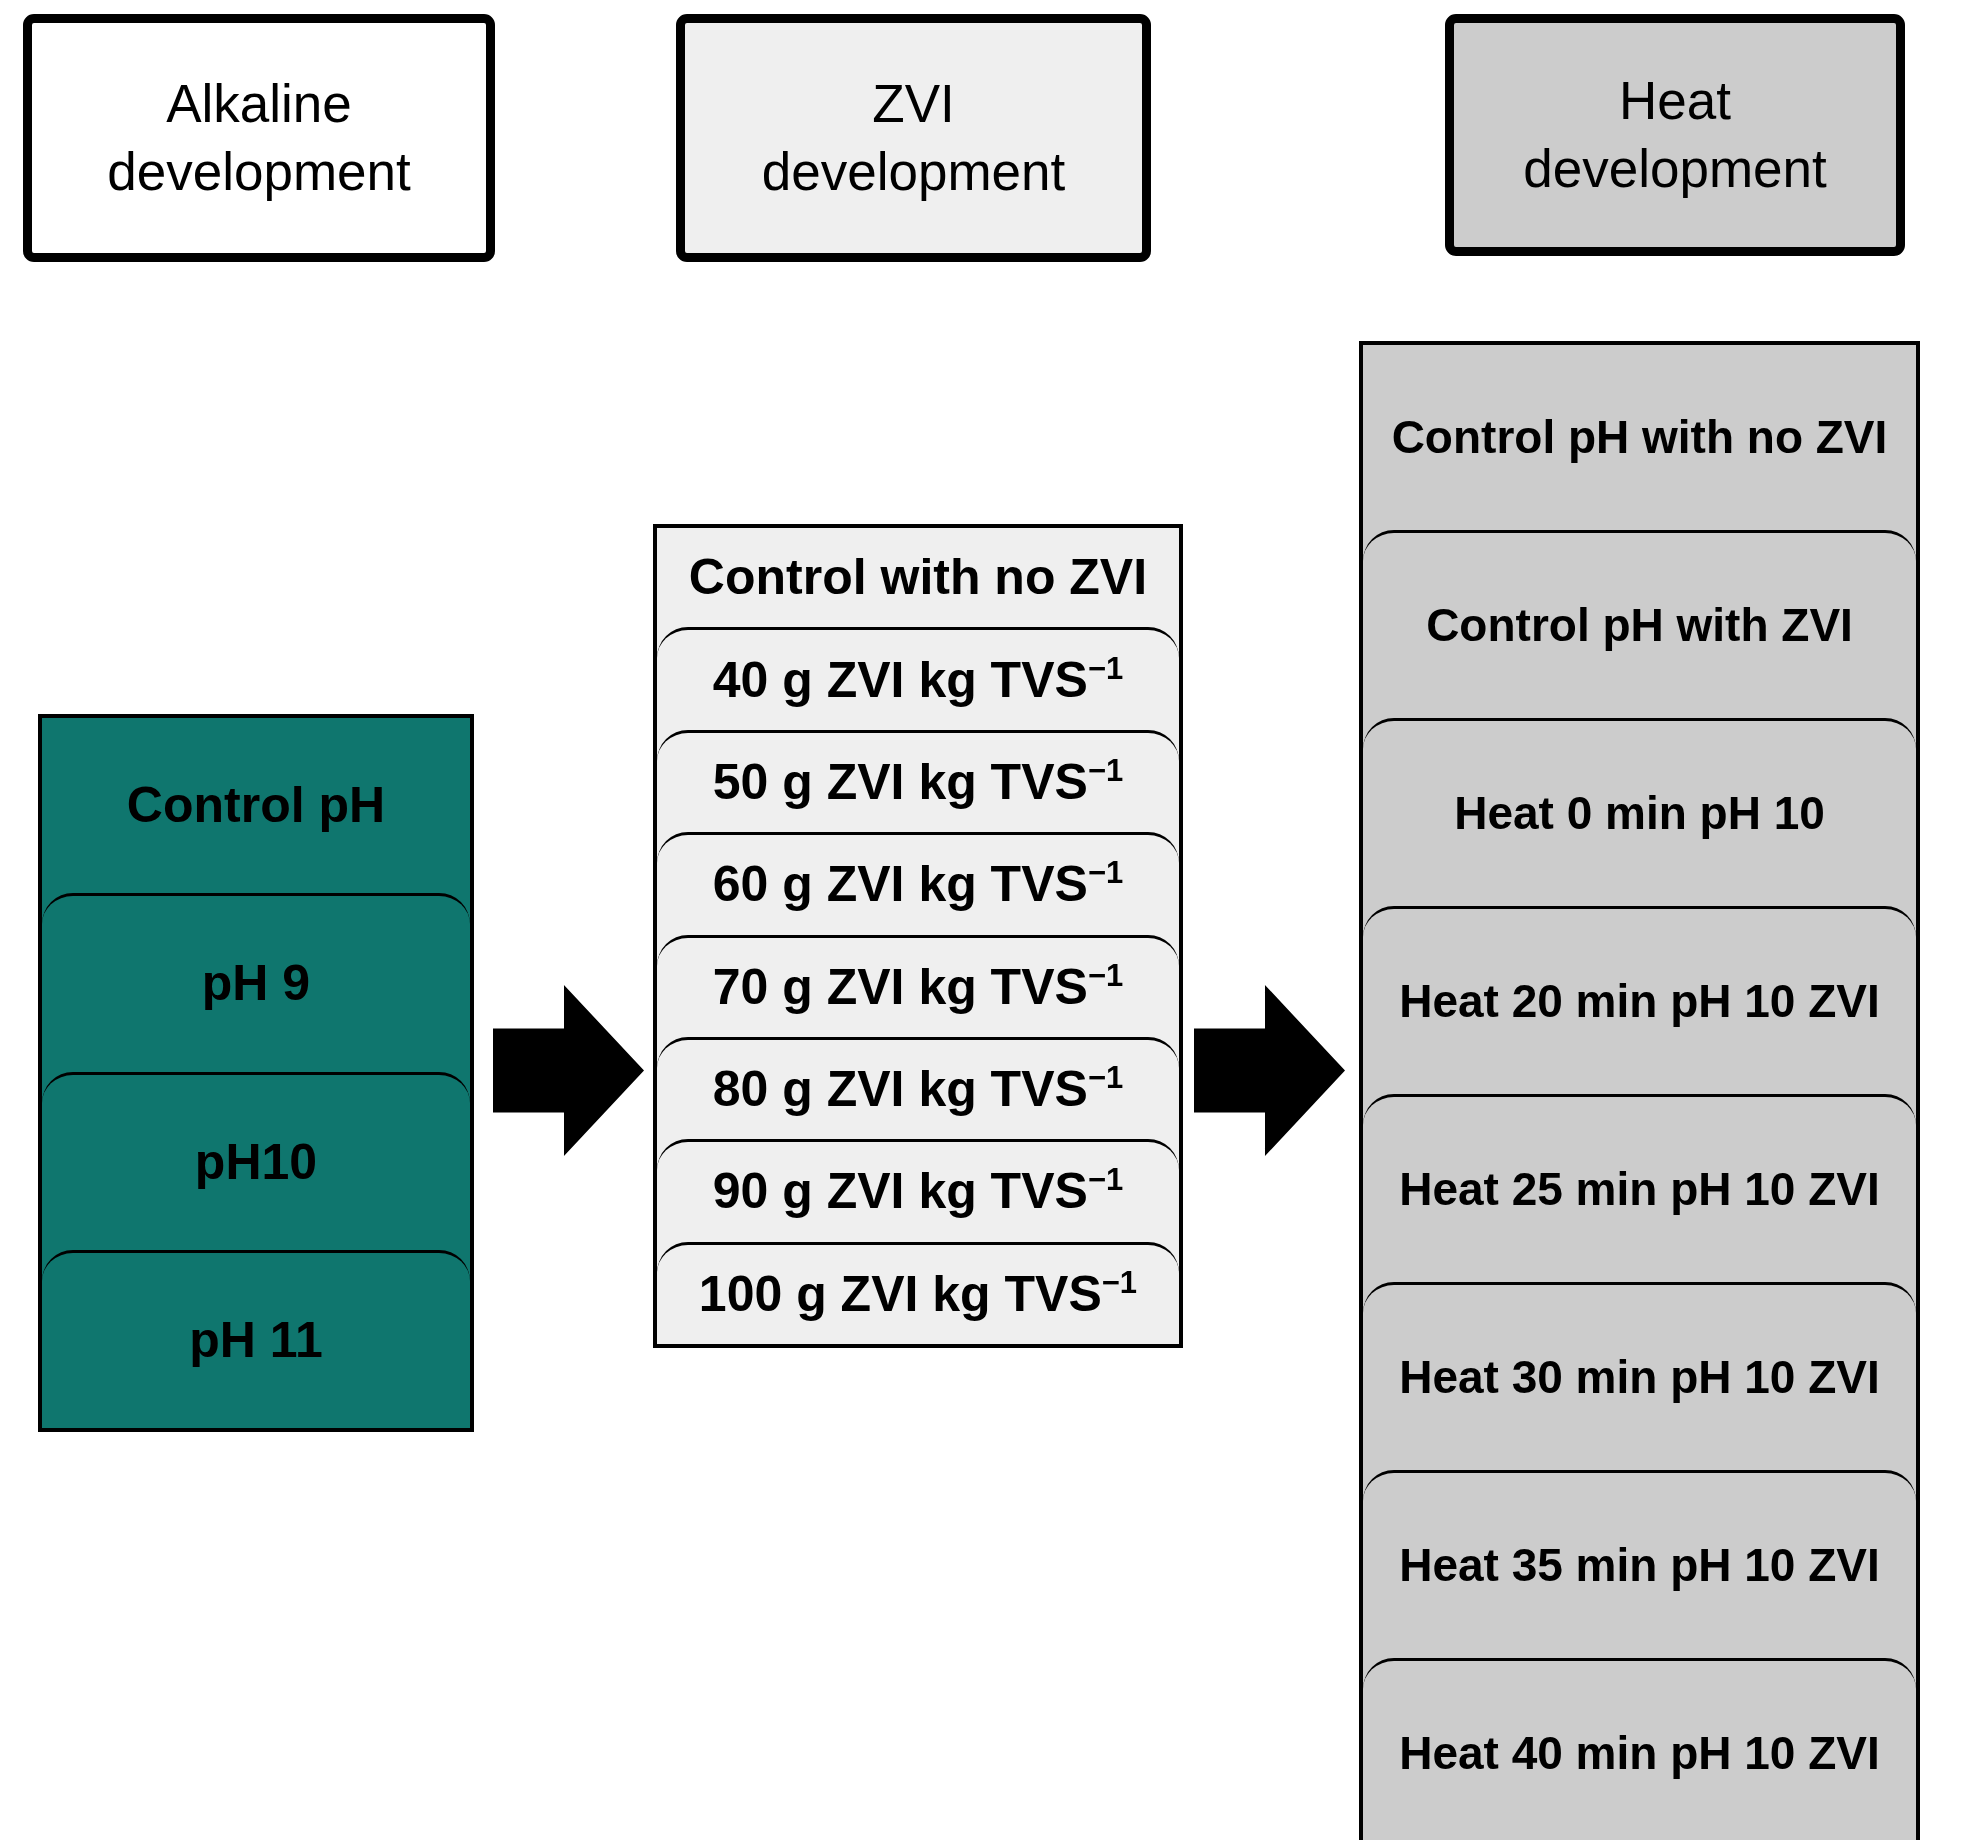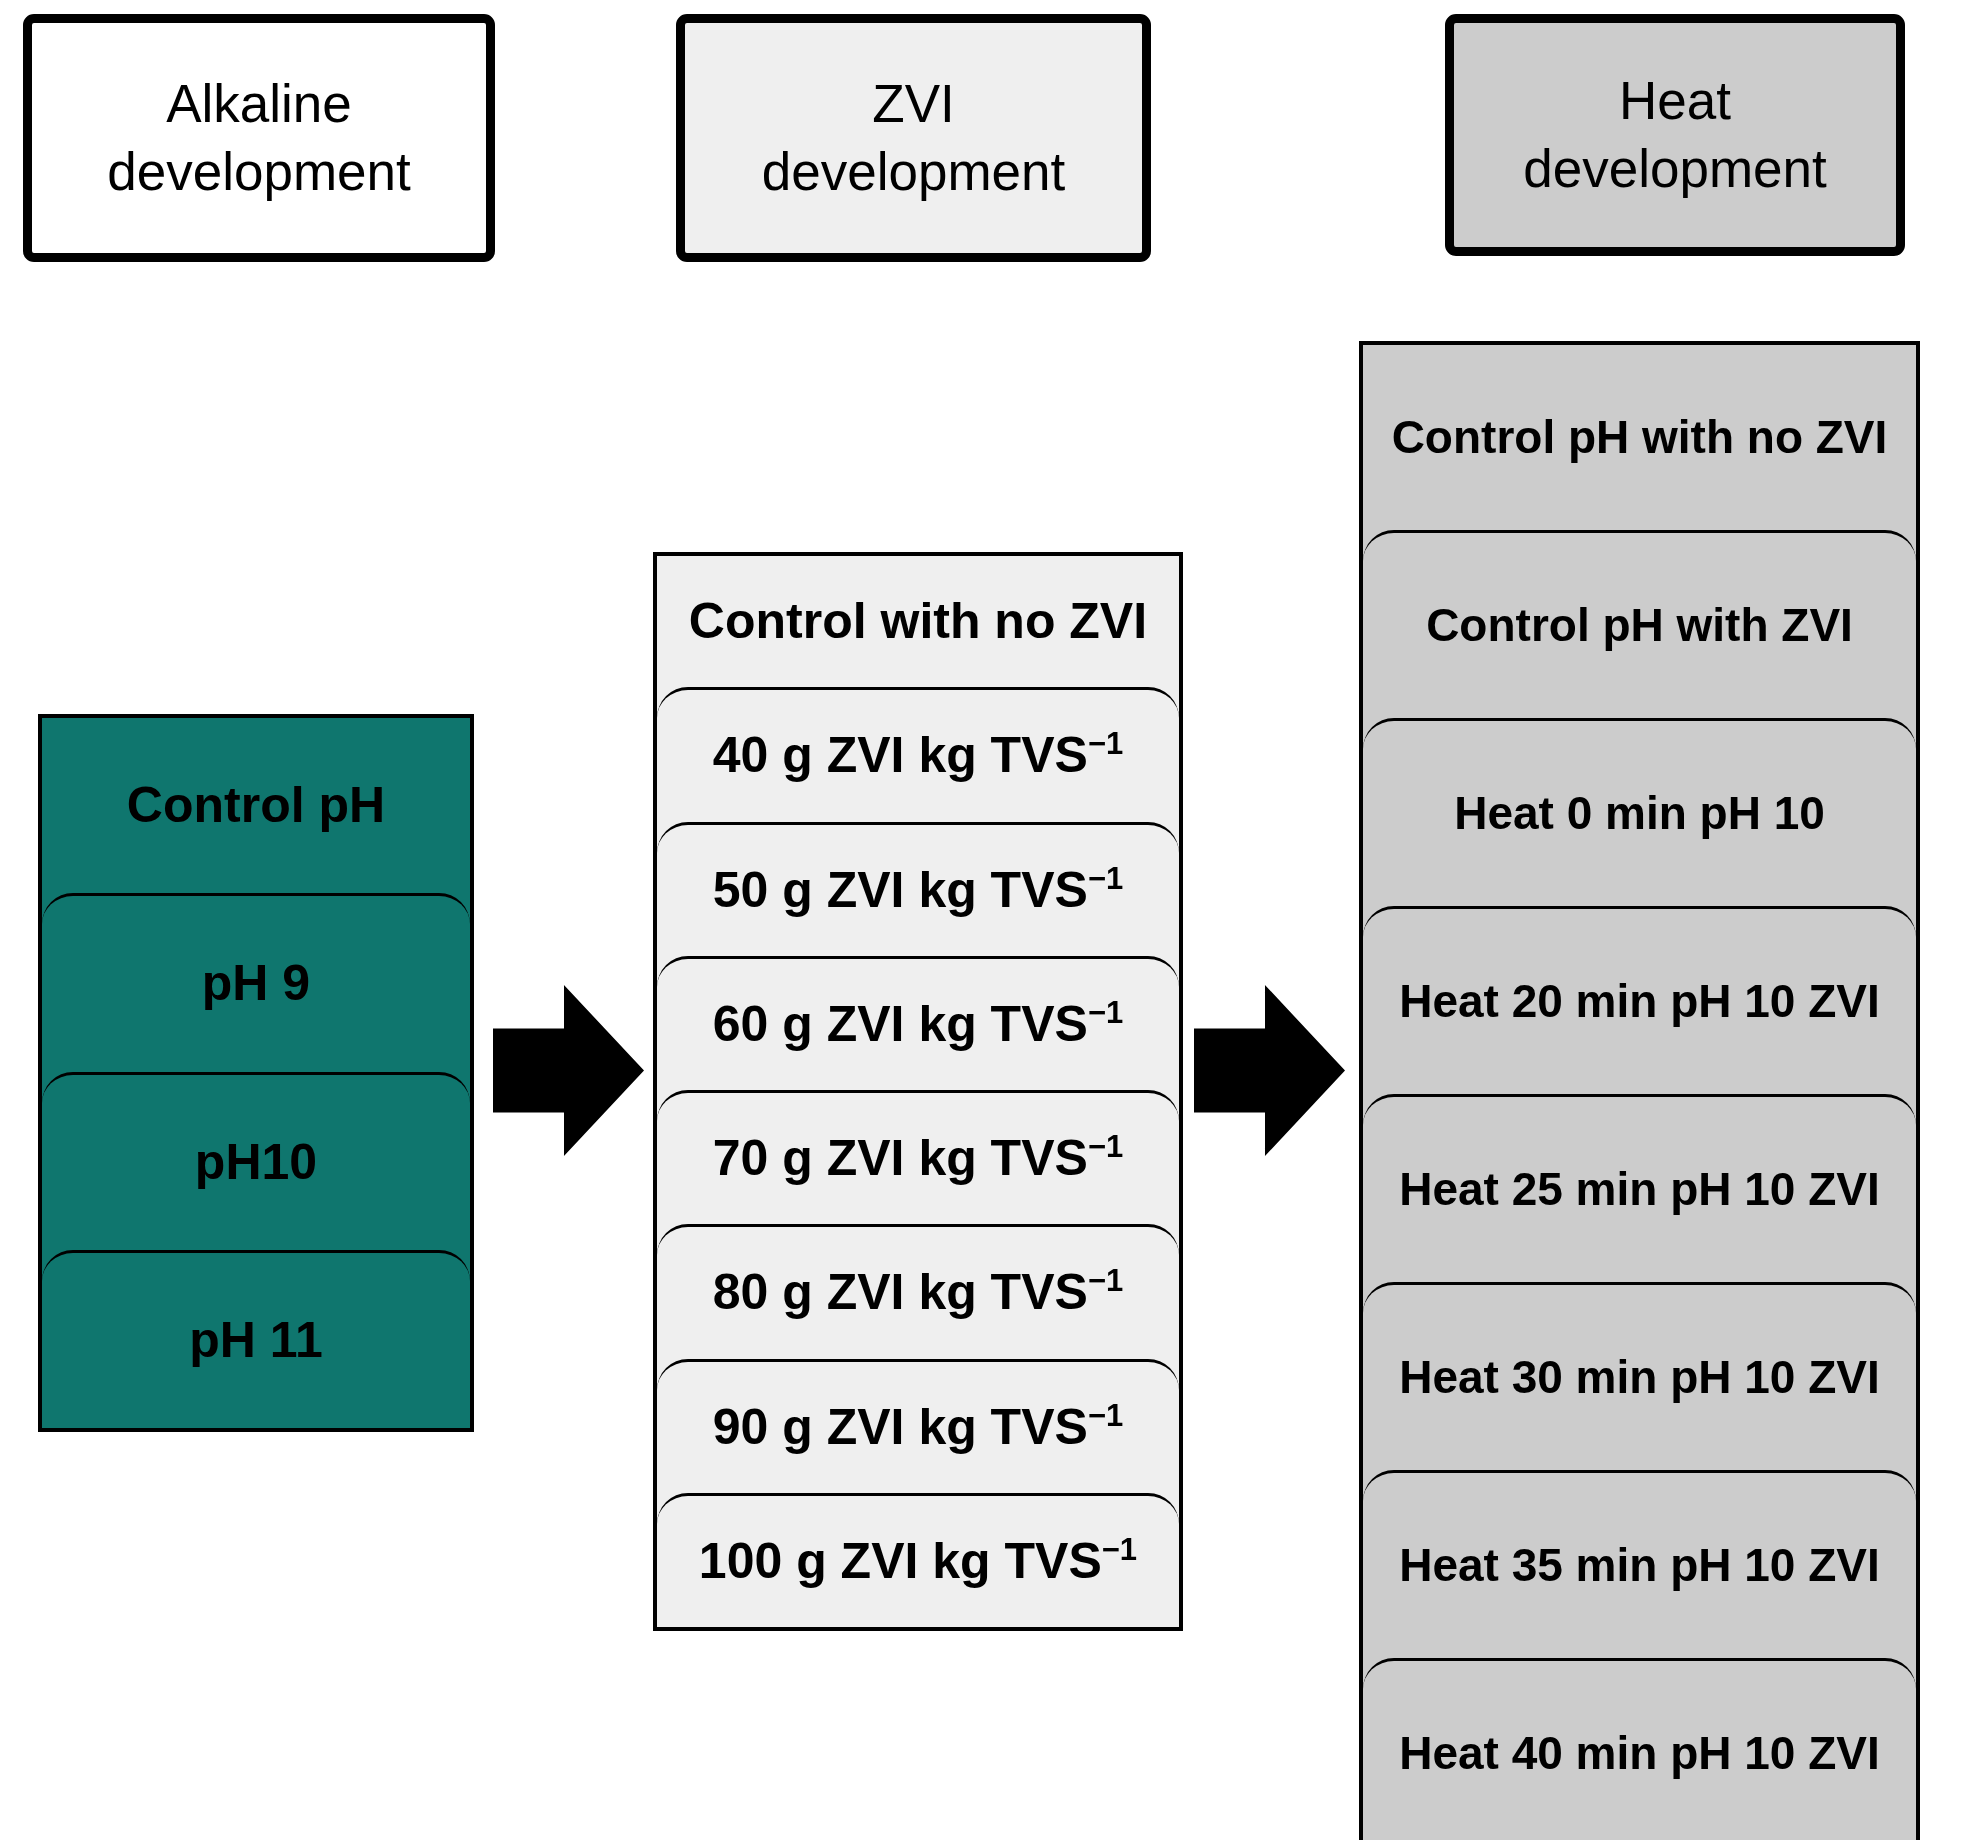--- a/index.html
+++ b/index.html
@@ -39,21 +39,21 @@
   #hdr-2 { left: 1445px; top: 14px; width: 460px; height: 242px; }
 
   
   .tbl {
     position: absolute;
     border: 4.1px solid #000000;
     display: flex;
     flex-direction: column;
   }
   #tbl-0 { left: 38px;   top: 714px; width: 436px;  height: 718px; }
-  #tbl-1 { left: 653px; top: 552px; width: 530px; height: 1079px; }
+  #tbl-1 { left: 653px; top: 524px; width: 530px; height: 824px; }
   #tbl-2 { left: 1359px; top: 317px;  width: 561px; height: 1509px; margin-top: 24px; }
 
   .row {
     flex: 1 1 0;
     display: flex;
     align-items: center;
     justify-content: center;
     text-align: center;
   }
   .row + .row { border-top: 3.1px solid #000000; border-radius: 31px; }

